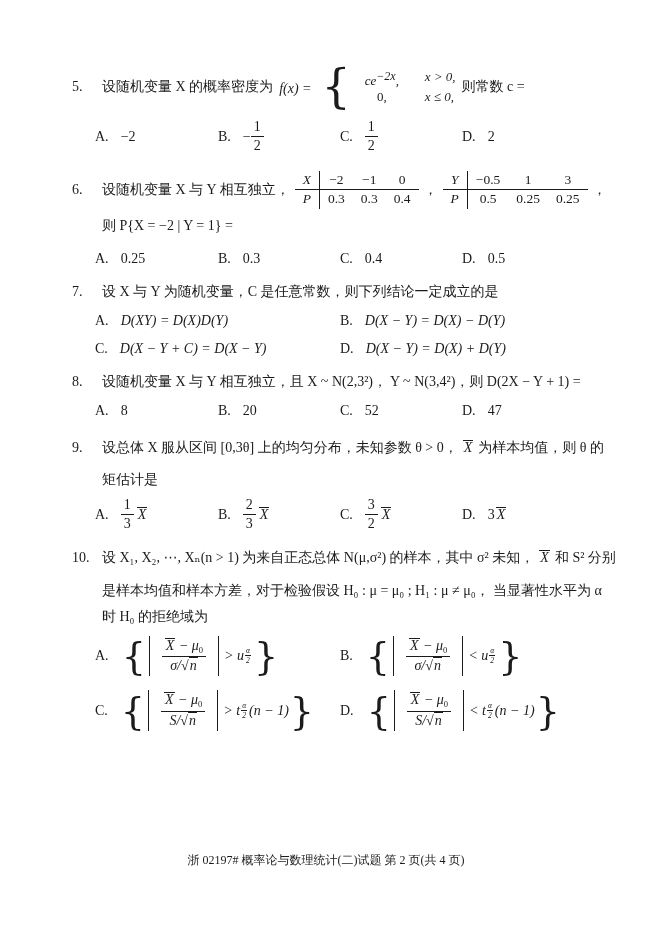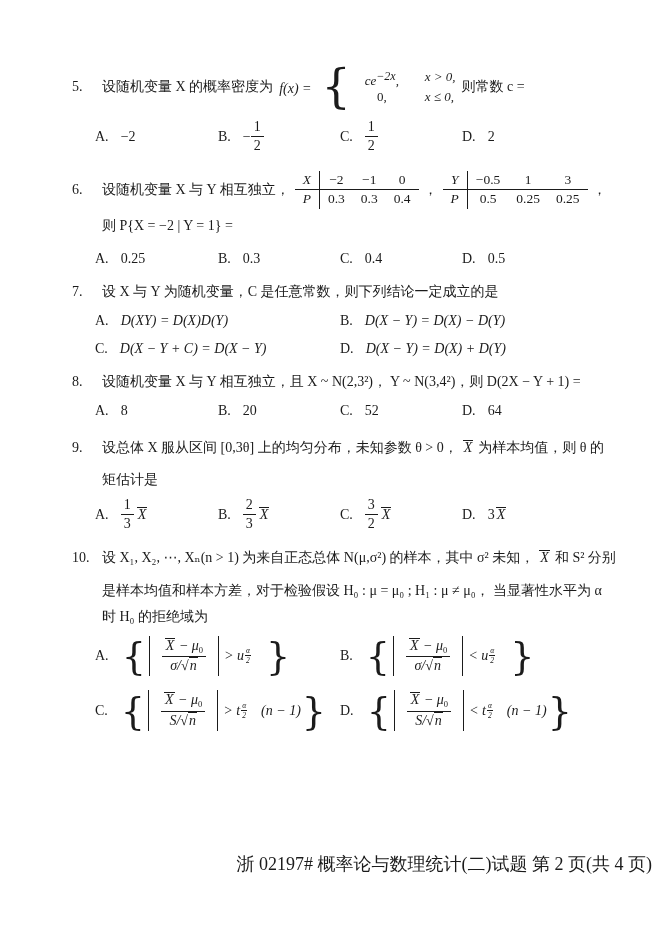--- a/index.html
+++ b/index.html
@@ -54,23 +54,23 @@
   .drow1 .dc { border-bottom:1.5px solid #1b1b1b; }
 
   
   .fml { display:inline-flex; align-items:center; }
   .brc { font-size:38px; font-weight:400; line-height:0; font-family:"DejaVu Serif",serif; margin:0 1px; }
   .abs { display:inline-block; border-left:1.2px solid #1b1b1b; border-right:1.2px solid #1b1b1b; padding:2px 12px; margin:0 2px; }
   .rel { margin:0 4px; }
   .sfrac { display:inline-block; font-size:7.5px; text-align:center; line-height:1.2; vertical-align:-10px; margin-left:1px; font-style:italic; }
   .sn { display:block; border-bottom:1px solid #1b1b1b; padding:0 1px; }
   .sd { display:block; }
-  .tail { margin-left:14px;font-family:Liberation Serif, serif; }
-
-  .footer { position:absolute; top:852px; left:0; width:100%; text-align:right; font-size:18px; white-space:nowrap; }
+  .tail { margin-left:2px;font-family:Liberation Serif, serif; }
+
+  .footer { position:absolute; top:852px; left:0; width:100%; text-align:center; font-size:12px; white-space:nowrap; }
 </style>
 </head>
 <body>
 
 <div class="page">
   <div class="content">
 
     <div class="q">
       <div class="qline">
         <span class="qnum">5.</span>
@@ -214,21 +214,21 @@
         <span class="opt">
             <span class="lbl">B.</span>
             <span>20</span>
           </span>
         <span class="opt">
             <span class="lbl">C.</span>
             <span>52</span>
           </span>
         <span class="opt">
             <span class="lbl">D.</span>
-            <span>64</span>
+            <span>47</span>
           </span>
       </div>
     </div>
 
     <div class="q">
       <div class="qline">
         <span class="qnum">9.</span>
         <span class="stem">设总体 X 服从区间 [0,3θ] 上的均匀分布，未知参数 θ &gt; 0，</span>
         <span class="ov mi" style="margin:0 5px;">X</span>
         <span class="stem">为样本均值，则 θ 的</span>

